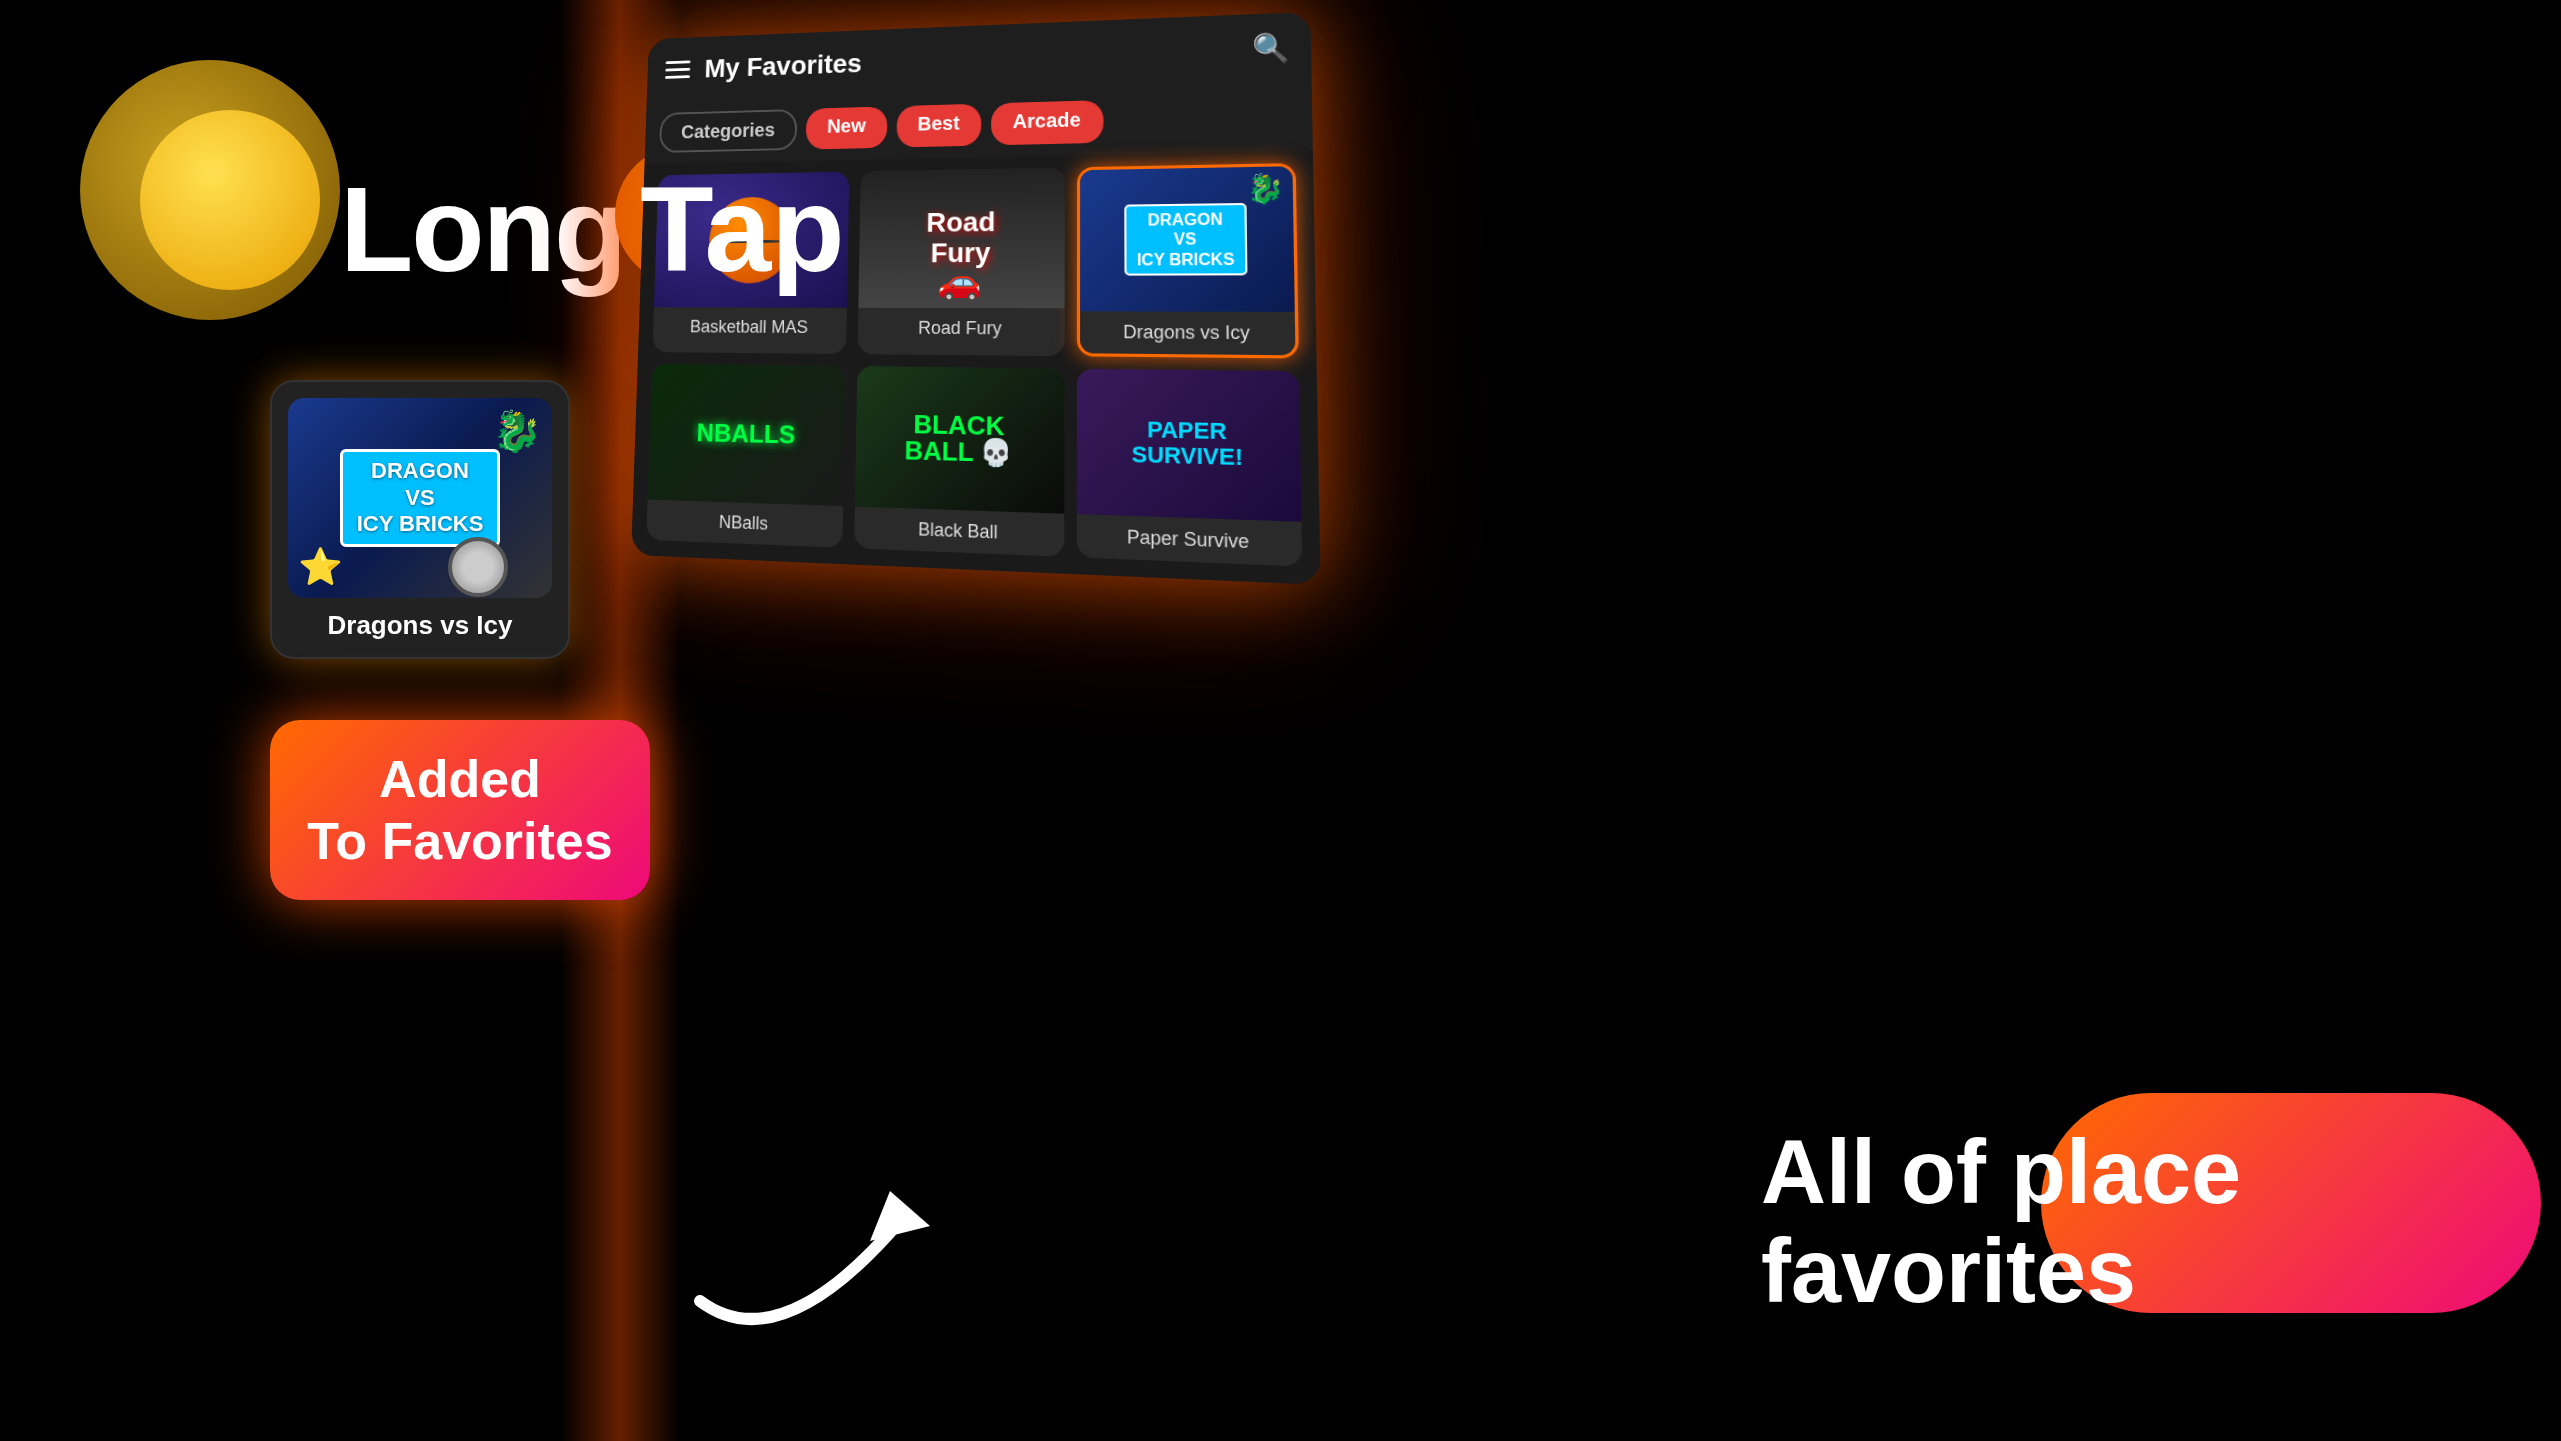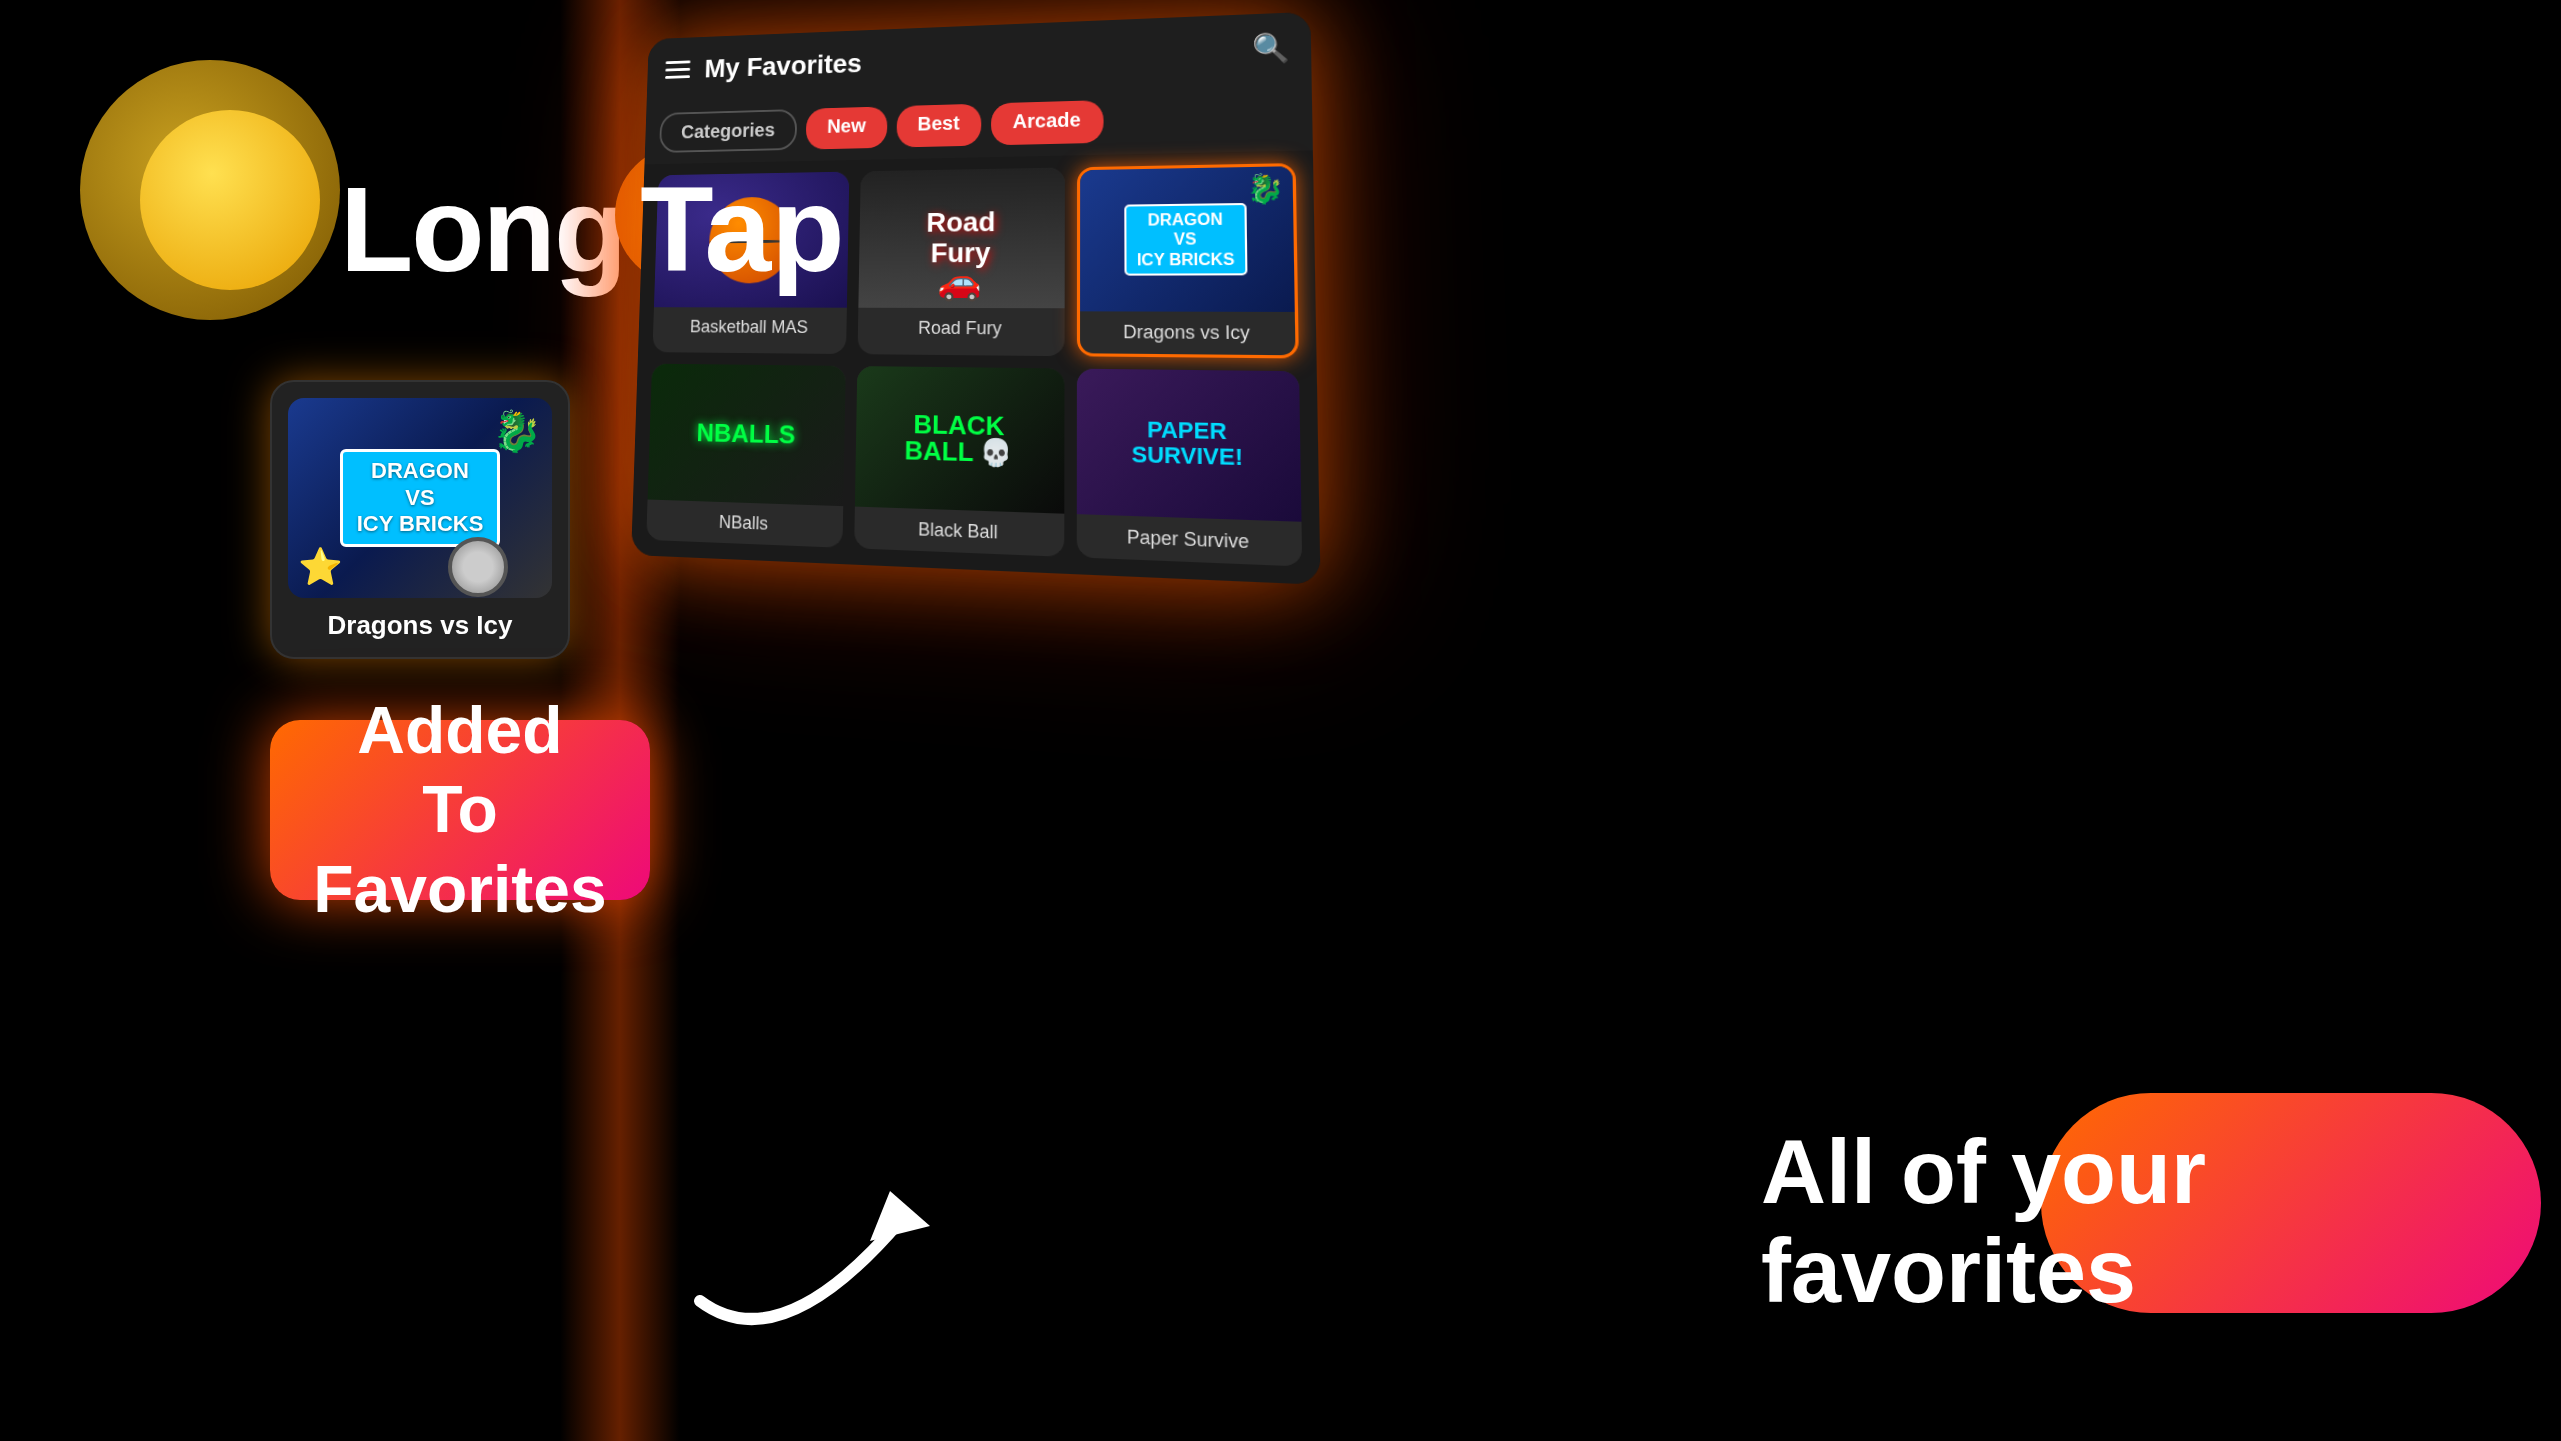--- a/index.html
+++ b/index.html
@@ -154,21 +154,21 @@
       height: 180px;
       background: linear-gradient(135deg, #ff6a00, #ee0979);
       border-radius: 30px;
       display: flex;
       align-items: center;
       justify-content: center;
       box-shadow: 0 0 60px rgba(255, 80, 0, 0.8);
     }
     .added-badge-text {
       color: #fff;
-      font-size: 66px;
+      font-size: 52px;
       font-weight: 900;
       text-align: center;
       line-height: 1.2;
     }
 
     
     .app-window {
       position: absolute;
       left: 620px;
       top: 20px;
@@ -525,21 +525,21 @@
   <div class="added-badge-text">
     <span>Added</span><br>
     <span>To Favorites</span>
   </div>
 </div>
 
 <div class="tagline-section">
   <div style="position:relative; display:inline-block; width: 100%;">
     <div class="tagline-pill"></div>
     <div class="tagline-text">
-      <span>All of your favorites</span><br>
+      <span>All of place favorites</span><br>
     </div>
   </div>
 </div>
 
 <div class="arrow-section">
   <svg class="arrow-svg" viewBox="0 0 400 300">
     <path d="M 80 260 Q 160 320 280 180" stroke="white" stroke-width="12" fill="none" stroke-linecap="round"></path>
     <polygon points="270,150 310,185 250,200" fill="white"></polygon>
   </svg>
 </div>

